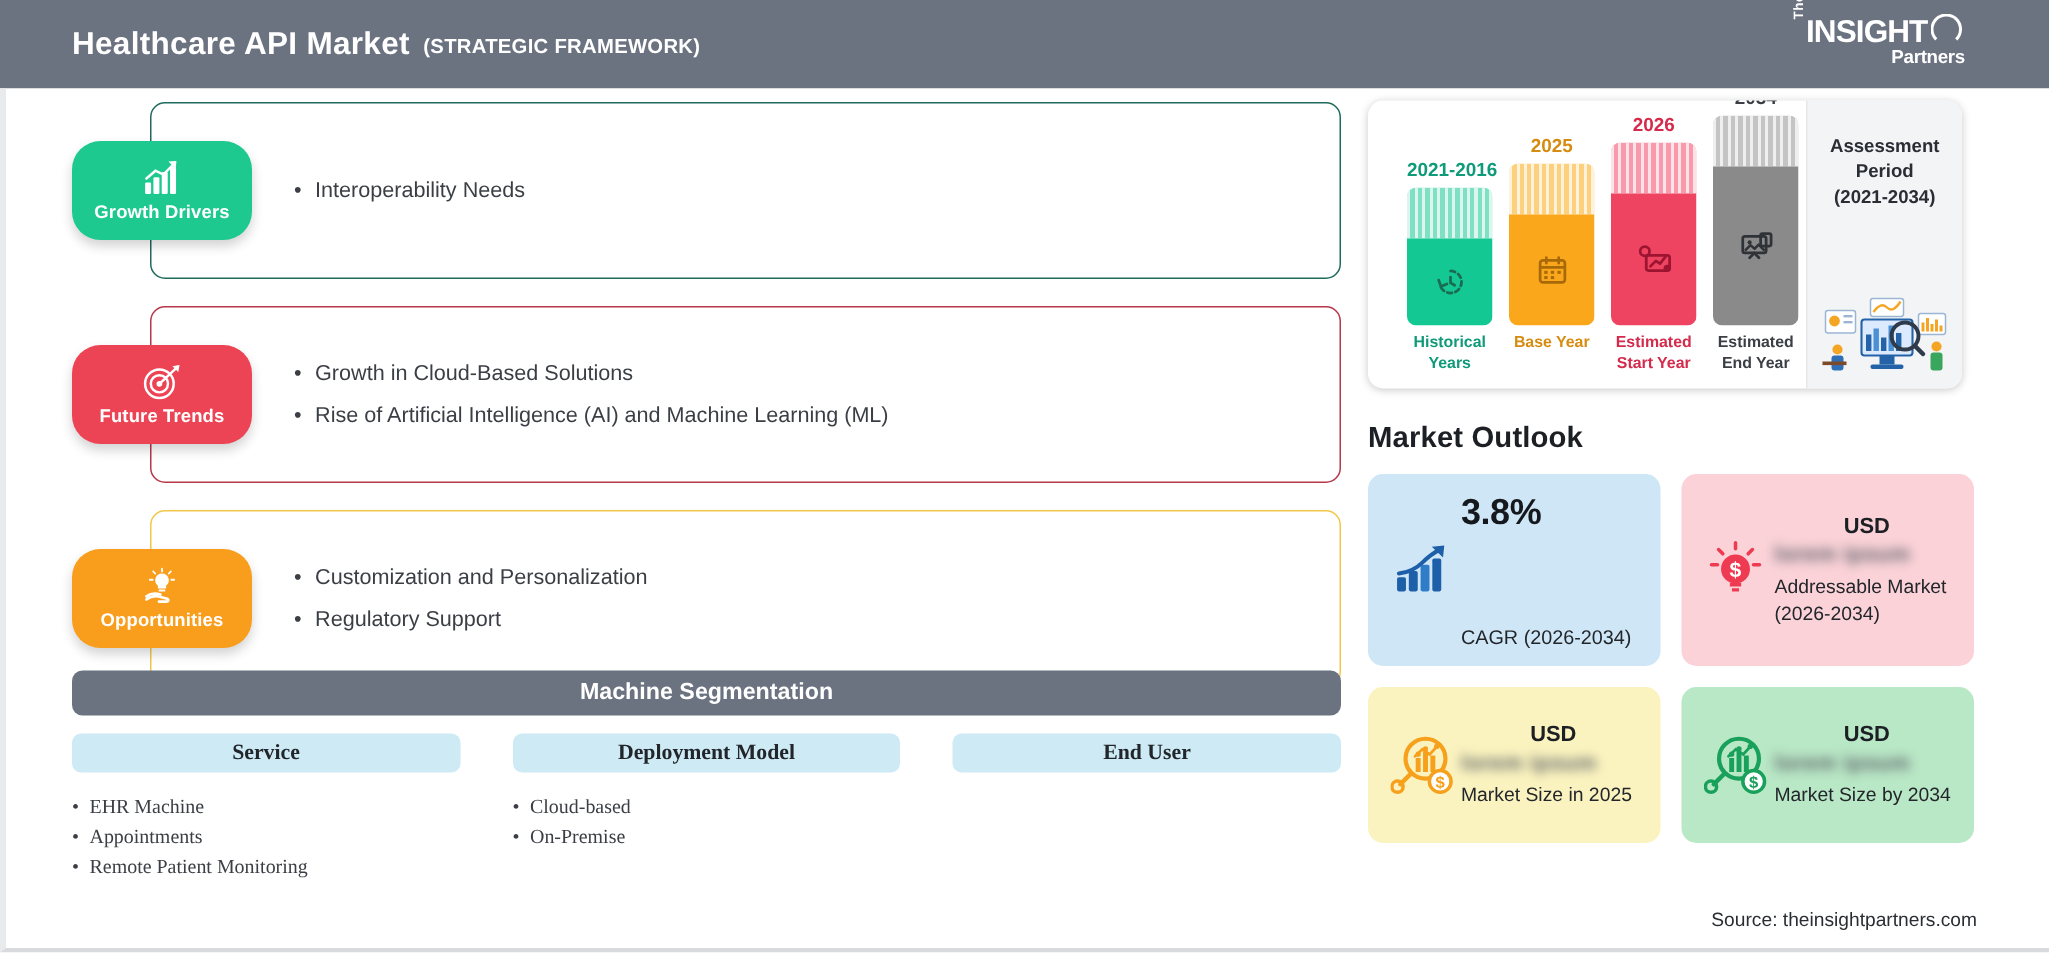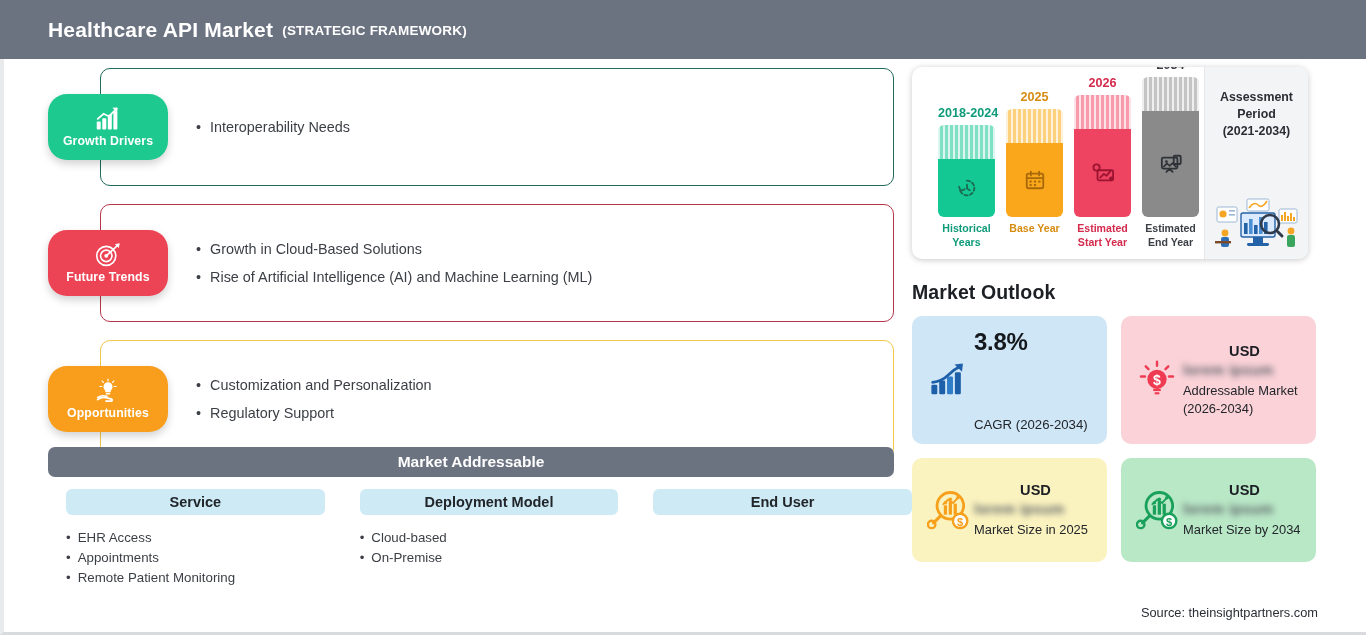--- a/index.html
+++ b/index.html
@@ -74,21 +74,21 @@
   }
   .badge-label { font-size: 12.3px; font-weight: bold; margin-top: 2px; letter-spacing: .1px; }
   .badge-icon { width: 28px; height: 26px; display: block; }
 
   
   .seg-bar {
     position: absolute; left: 44px; top: 388px; width: 846px; height: 30px;
     background: #6b7280; border-radius: 7px; color: #fff; font-size: 15.5px;
     font-weight: bold; display: flex; align-items: center; justify-content: center;
   }
-  .seg-cols { position: absolute; left: 62px; top: 430px; width: 846px; display: flex; gap: 35px; }
+  .seg-cols { position: absolute; left: 44px; top: 430px; width: 846px; display: flex; gap: 35px; font-family: Liberation Serif, serif; }
   .seg-col { width: 266px; }
   .seg-head {
     height: 26px; background: #cdeaf5; border-radius: 6px; display: flex;
     align-items: center; justify-content: center; font-size: 14.5px; font-weight: bold; color: #22262b;
   }
   .seg-items { margin-top: 13px; font-size: 13.3px; color: #3b3f45; line-height: 20px; }
   .seg-items div::before { content: "\2022"; margin-right: 7px; }
 
   
   .right { position: absolute; left: 908px; top: 8px; width: 412px; }
@@ -148,20 +148,26 @@
   }
 </style>
 </head>
 <body>
 
 <div class="page">
 
   <div class="header" style="background: rgb(107, 114, 128);">
     <div class="header-title">Healthcare API Market</div>
     <div class="header-sub">(STRATEGIC FRAMEWORK)</div>
+    <div class="logo">
+      <div class="l-the">The</div>
+      <div class="l-main">INSIGHT</div>
+      <div class="l-arc"></div>
+      <div class="l-sub">Partners</div>
+    </div>
   </div>
 
   <div class="canvas">
 
     <div class="left">
 
       <div class="factor">
         <div class="factor-box" id="box0" style="border-color: rgb(31, 107, 92);"></div>
         <div class="bullets">
           <div>Interoperability Needs</div>
@@ -216,27 +222,27 @@
             </g>
             <path d="M4 25 c4-3 8-3 11-2 l5 1.4 c1.4.4 1.2 2.2-.4 2.2 l-6 0" fill="none" stroke="#fff" stroke-width="2" stroke-linecap="round"></path>
             <path d="M4 22.6 c3.5-2.6 7.6-2.4 10.8-1.4" fill="none" stroke="#fff" stroke-width="2" stroke-linecap="round"></path>
           </svg>
           <div class="badge-label">Opportunities</div>
         </div>
       </div>
     </div>
 
     <div class="seg-bar" style="background: rgb(107, 114, 128);">
-      <span>Market Addressable</span>
+      <span>Machine Segmentation</span>
     </div>
     <div class="seg-cols">
       <div class="seg-col">
         <div class="seg-head">Service</div>
         <div class="seg-items">
-          <div>EHR Access</div>
+          <div>EHR Machine</div>
           <div>Appointments</div>
           <div>Remote Patient Monitoring</div>
         </div>
       </div>
       <div class="seg-col">
         <div class="seg-head">Deployment Model</div>
         <div class="seg-items">
           <div>Cloud-based</div>
           <div>On-Premise</div>
         </div>
@@ -245,21 +251,21 @@
         <div class="seg-head">End User</div>
       </div>
     </div>
 
     <div class="right">
 
       <div class="timeline-card">
         <div class="tl-bars">
 
           <div class="tl-bar" id="tlb0" style="left: 18px; height: 92px;">
-            <div class="tl-year" id="tly0" style="color: rgb(15, 155, 122); top: -19px; position: absolute;">2018-2024</div>
+            <div class="tl-year" id="tly0" style="color: rgb(15, 155, 122); top: -19px; position: absolute;">2021-2016</div>
             <div class="tl-col" id="tlc0" style="height: 92px; bottom: 0px; top: auto; position: relative;">
               <div class="tl-stripe" id="tls0" style="background: rgb(127, 224, 195);"></div>
               <div class="tl-body" id="tlbd0" style="background: rgb(19, 200, 146); height: 58px;">
                 <svg width="22" height="22" viewBox="0 0 24 24">
                   <path d="M12 4 a8 8 0 1 1-7.4 11" fill="none" stroke="#1a6b52" stroke-width="2" stroke-linecap="round" stroke-dasharray="3.4 2.6"></path>
                   <path d="M3.4 10.6 l1.6 4.6 l4.4-1.8" fill="none" stroke="#1a6b52" stroke-width="2" stroke-linecap="round" stroke-linejoin="round"></path>
                   <path d="M12 8.4 v4.2 l3 1.8" fill="none" stroke="#1a6b52" stroke-width="2" stroke-linecap="round"></path>
                 </svg>
               </div>
             </div>

